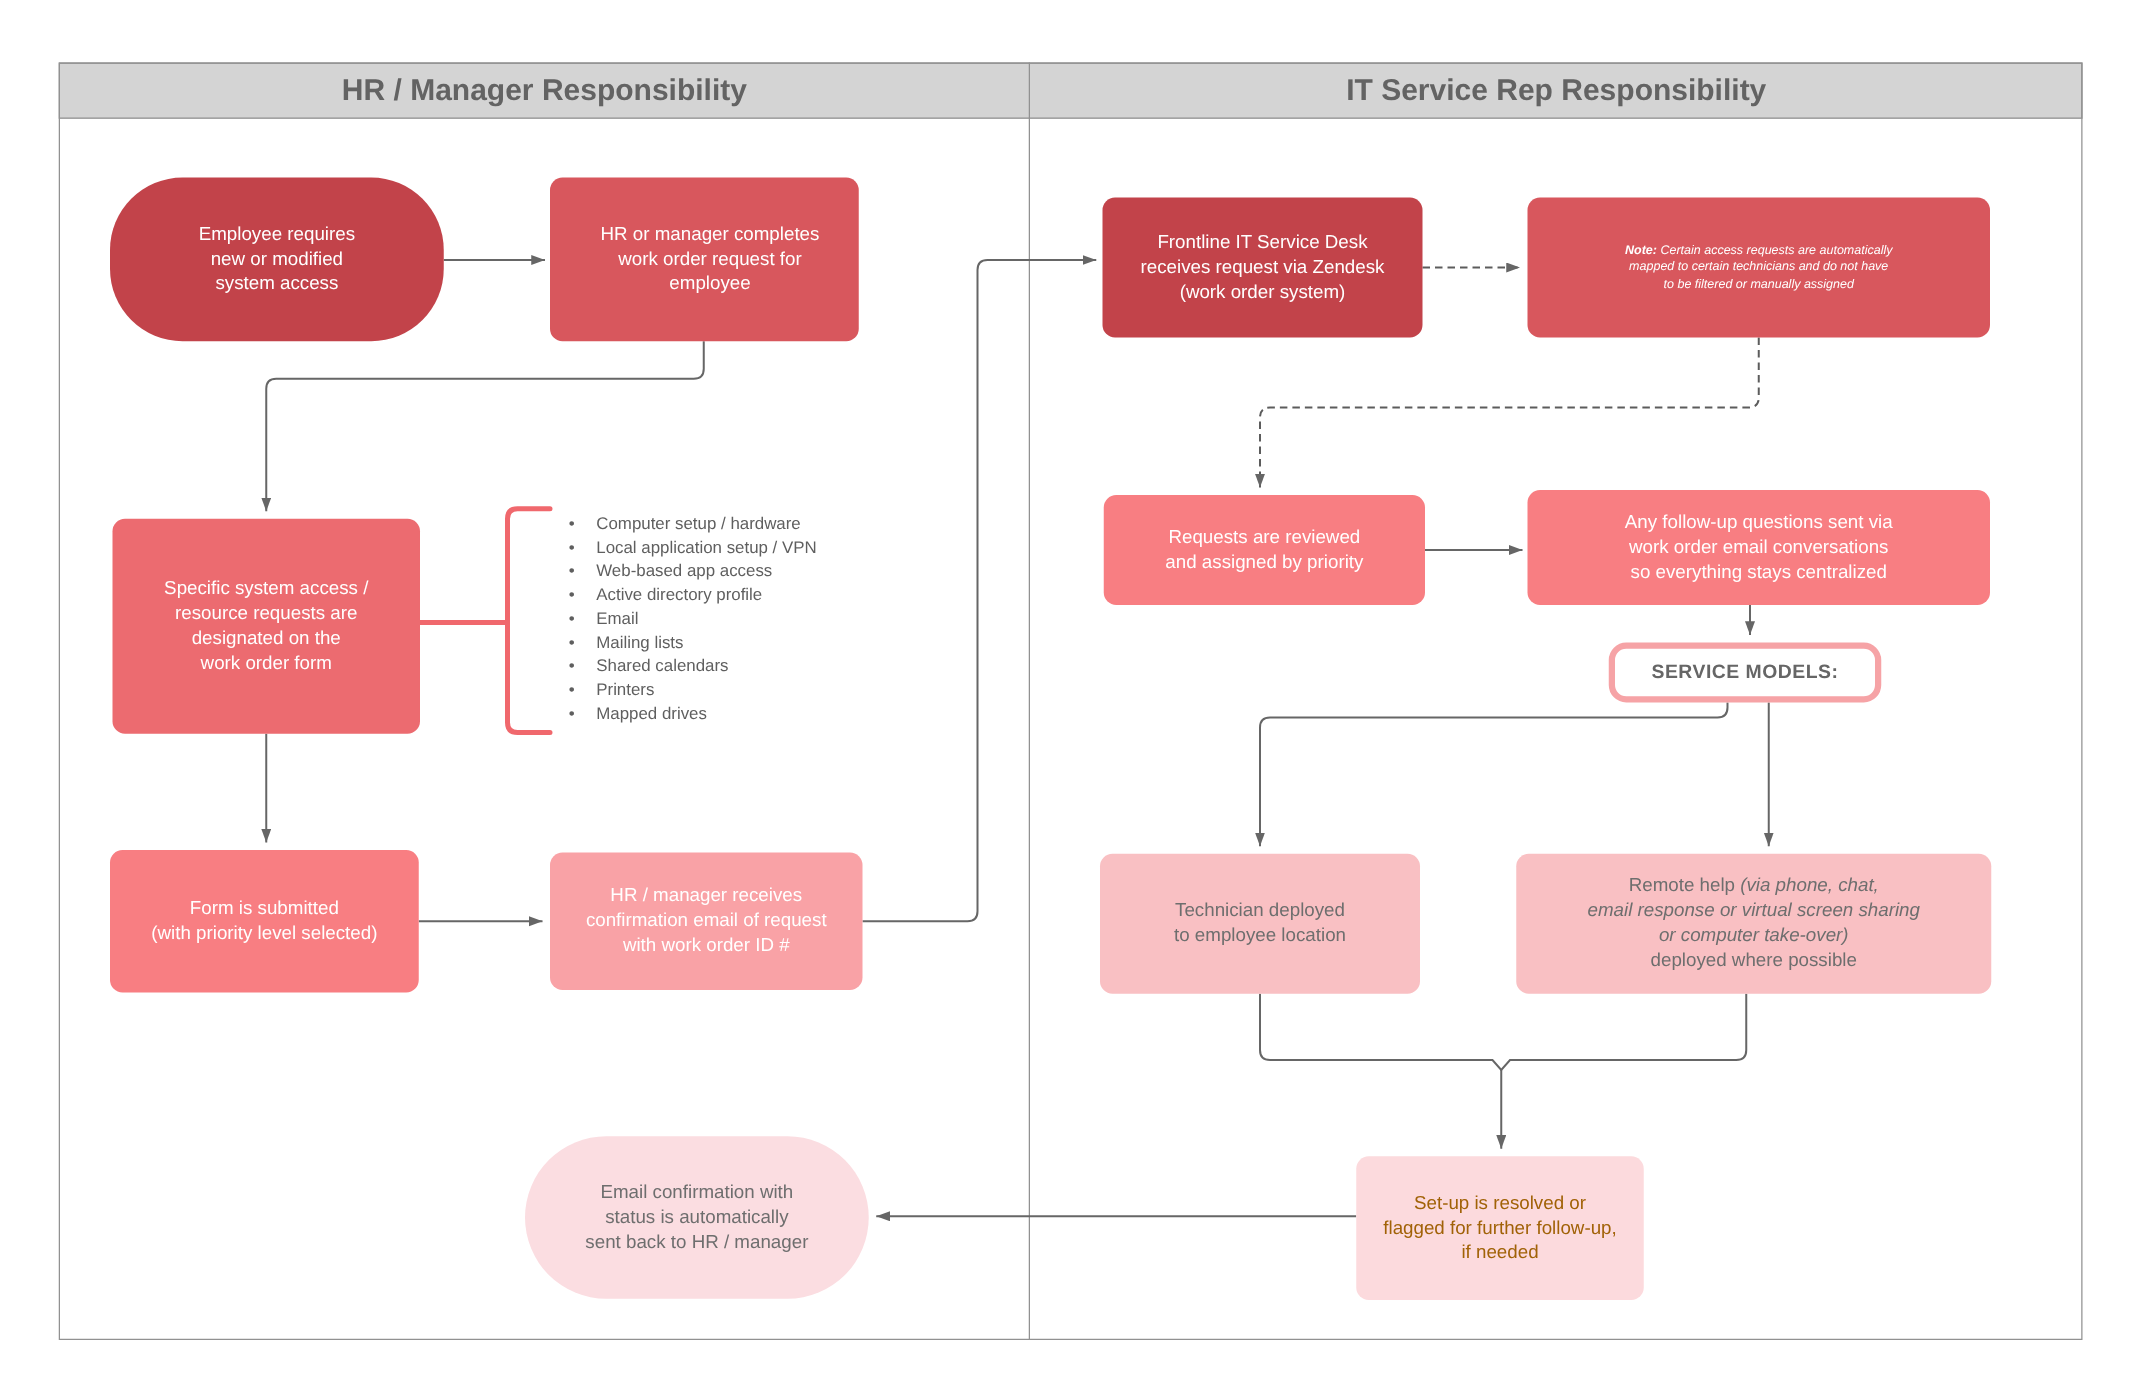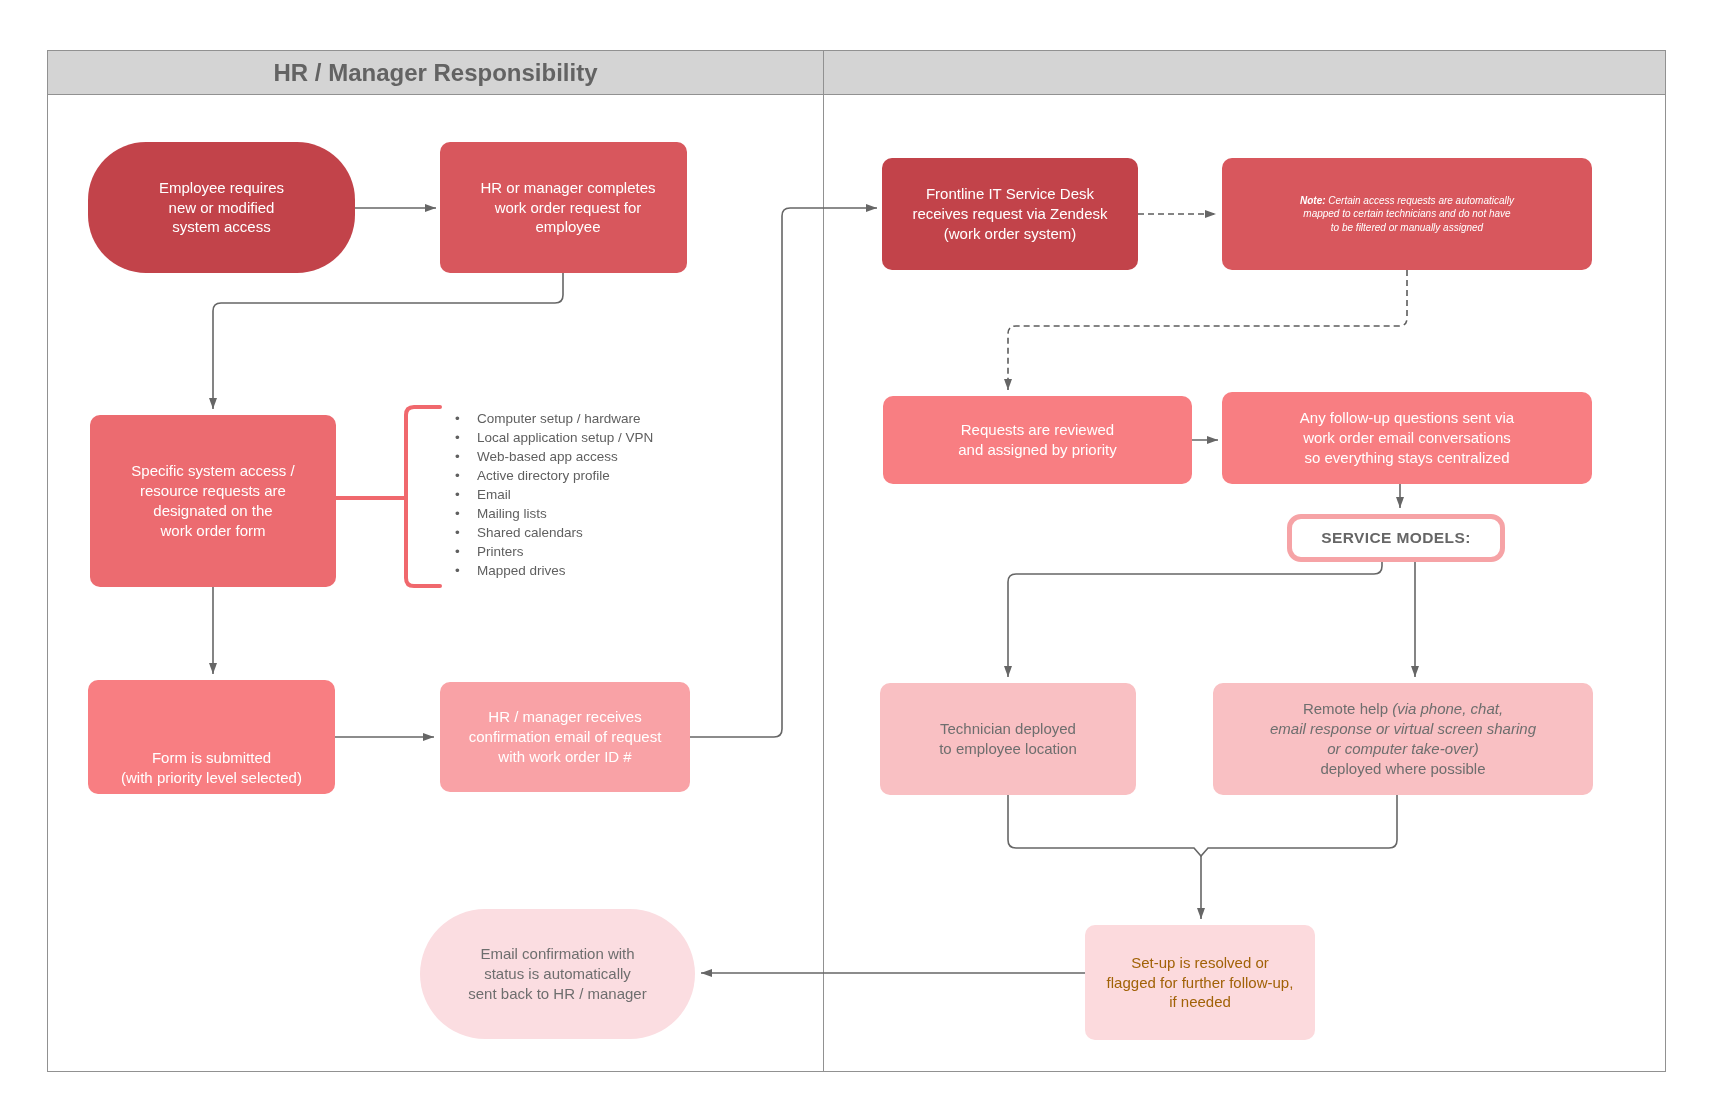--- a/index.html
+++ b/index.html
@@ -56,20 +56,21 @@
 </style>
 </head>
 <body>
 
 <div id="canvas">
 
   <div class="header-band"></div>
   <div class="frame"></div>
   <div class="lane-divider"></div>
   <div class="lane-title left">HR / Manager Responsibility</div>
+  <div class="lane-title right">IT Service Rep Responsibility</div>
 
   <svg class="wires" width="1713" height="1120" viewBox="0 0 1713 1120">
     <defs>
       <marker id="arr" markerWidth="12" markerHeight="9" refX="11" refY="4" orient="auto" markerUnits="userSpaceOnUse">
         <path d="M0,0 L11,4 L0,8 Z" fill="#666666"></path>
       </marker>
     </defs>
 
     <path class="wire" d="M355 208 H436" marker-end="url(#arr)"></path>
     <path class="wire" d="M563 273 V295 Q563 303 555 303 H221 Q213 303 213 311 V409" marker-end="url(#arr)"></path>
@@ -114,21 +115,21 @@
     <li>Local application setup / VPN</li>
     <li>Web-based app access</li>
     <li>Active directory profile</li>
     <li>Email</li>
     <li>Mailing lists</li>
     <li>Shared calendars</li>
     <li>Printers</li>
     <li>Mapped drives</li>
   </ul>
 
-  <div class="node salmon" style="left:88px;top:680px;width:247px;height:114px;align-items:flex-end;">
+  <div class="node salmon" style="left:88px;top:680px;width:247px;height:114px;">
     <span class="txt">Form is submitted
 (with priority level selected)</span>
   </div>
 
   <div class="node lt-salmon" style="left:440px;top:682px;width:250px;height:110px;">
     <span class="txt">HR / manager receives
 confirmation email of request
 with work order ID #</span>
   </div>
 
@@ -143,21 +144,21 @@
 receives request via Zendesk
 (work order system)</span>
   </div>
 
   <div class="node red" style="left:1222px;top:158px;width:370px;height:112px;font-size:10px;">
     <span class="txt italic"><b class="note-prefix">Note:</b><span class="italic"> Certain access requests are automatically
 mapped to certain technicians and do not have
 to be filtered or manually assigned</span></span>
   </div>
 
-  <div class="node salmon" style="left:883px;top:396px;width:309px;height:88px;">
+  <div class="node salmon" style="left:883px;top:396px;width:257px;height:88px;">
     <span class="txt">Requests are reviewed
 and assigned by priority</span>
   </div>
 
   <div class="node salmon" style="left:1222px;top:392px;width:370px;height:92px;">
     <span class="txt">Any follow-up questions sent via
 work order email conversations
 so everything stays centralized</span>
   </div>
 

